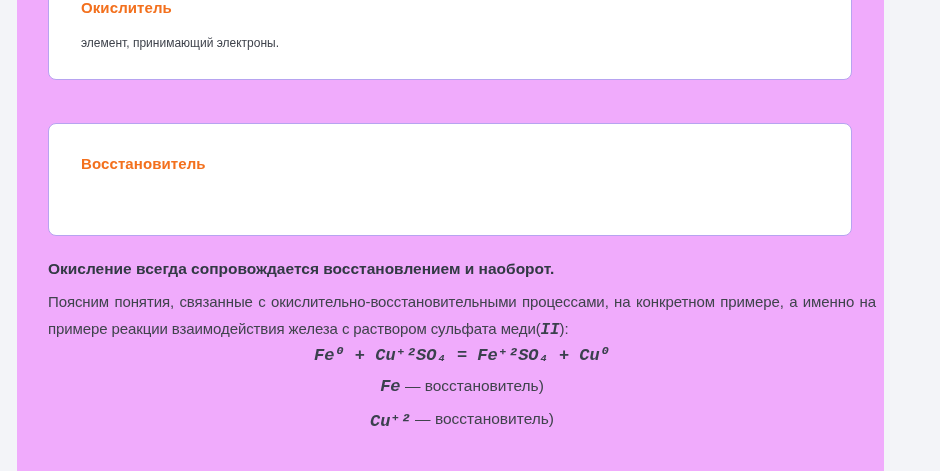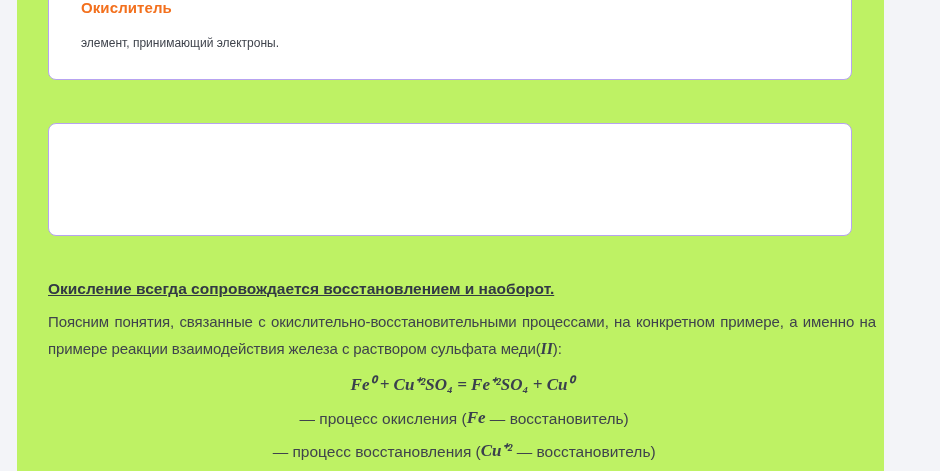--- a/index.html
+++ b/index.html
@@ -3,21 +3,21 @@
 <meta charset="utf-8">
 <style>
   * { margin: 0; padding: 0; box-sizing: border-box; }
   html, body { width: 940px; height: 471px; overflow: hidden; background: #ffffff; }
   body { font-family: "Liberation Sans", sans-serif; }
 
   .page { display: flex; width: 940px; height: 471px; }
   .gutter { background: #f3f4f8; flex: 0 0 auto; height: 471px; }
   .gutter-left { width: 17px; }
   .gutter-right { width: 56px; }
-  .content { flex: 1 1 auto; background: #bef264; height: 471px; }
+  .content { flex: 1 1 auto; background: #f0abfc; height: 471px; }
   .inner { margin-left: 31px; width: 828px; }
 
   .card {
     width: 804px;
     height: 113px;
     border: 1px solid #b7a3f0;
     border-radius: 8px;
     background: #ffffff;
     padding: 32px 32px 0 32px;
   }
@@ -32,46 +32,45 @@
     letter-spacing: 0.1px;
   }
   .card-body {
     margin-top: 19px;
     color: #3f434c;
     font-size: 12px;
     line-height: 16px;
   }
 
   .statement {
-    margin-top: 44px;
+    margin-top: 24px;
     color: #323944;
     font-weight: 700;
     font-size: 15.5px;
     line-height: 17px;
-    text-decoration: underline;
   }
 
   .paragraph {
     margin-top: 11px;
     color: #3f434c;
     font-size: 15px;
     line-height: 27px;
     text-align: justify;
     letter-spacing: -0.1px;
   }
 
   .formula {
     height: 33px;
     display: flex;
-    align-items: flex-end;
+    align-items: flex-start;
     justify-content: center;
     white-space: pre;
   }
   .math {
-    font-family: Liberation Serif, serif;
+    font-family: Liberation Mono, monospace;
     font-style: italic;
     font-weight: 600;
     font-size: 17px;
     color: #3a404d;
   }
   .paragraph .math { font-size: 16px; font-weight: 600; }
   .ftext {
     font-size: 15.5px;
     color: #3f434c;
   }
@@ -84,29 +83,30 @@
 
   <div class="content">
     <div class="inner">
 
       <div class="card card-first">
         <div class="card-title">Окислитель</div>
         <div class="card-body">элемент, принимающий электроны.</div>
       </div>
 
       <div class="card card-second">
+        <div class="card-title">Восстановитель</div>
       </div>
 
       <p class="statement">Окисление всегда сопровождается восстановлением и наоборот.</p>
 
       <p class="paragraph"><span>Поясним понятия, связанные с окислительно-восстановительными процессами, на конкретном примере, а именно на примере реакции взаимодействия железа с раствором сульфата меди(</span><span class="math">II</span><span>):</span></p>
 
       <div class="formula"><span class="math">Fe⁰ + Cu⁺²SO₄ = Fe⁺²SO₄ + Cu⁰</span></div>
 
-      <div class="formula"><span class="ftext"> — процесс окисления (</span><span class="math">Fe</span><span class="ftext"> — восстановитель)</span></div>
+      <div class="formula"><span class="math">Fe</span><span class="ftext"> — восстановитель)</span></div>
 
-      <div class="formula"><span class="ftext"> — процесс восстановления (</span><span class="math">Cu⁺²</span><span class="ftext"> — восстановитель)</span></div>
+      <div class="formula"><span class="math">Cu⁺²</span><span class="ftext"> — восстановитель)</span></div>
 
     </div>
   </div>
 
   <div class="gutter gutter-right"></div>
 </div>
 
 </body></html>

